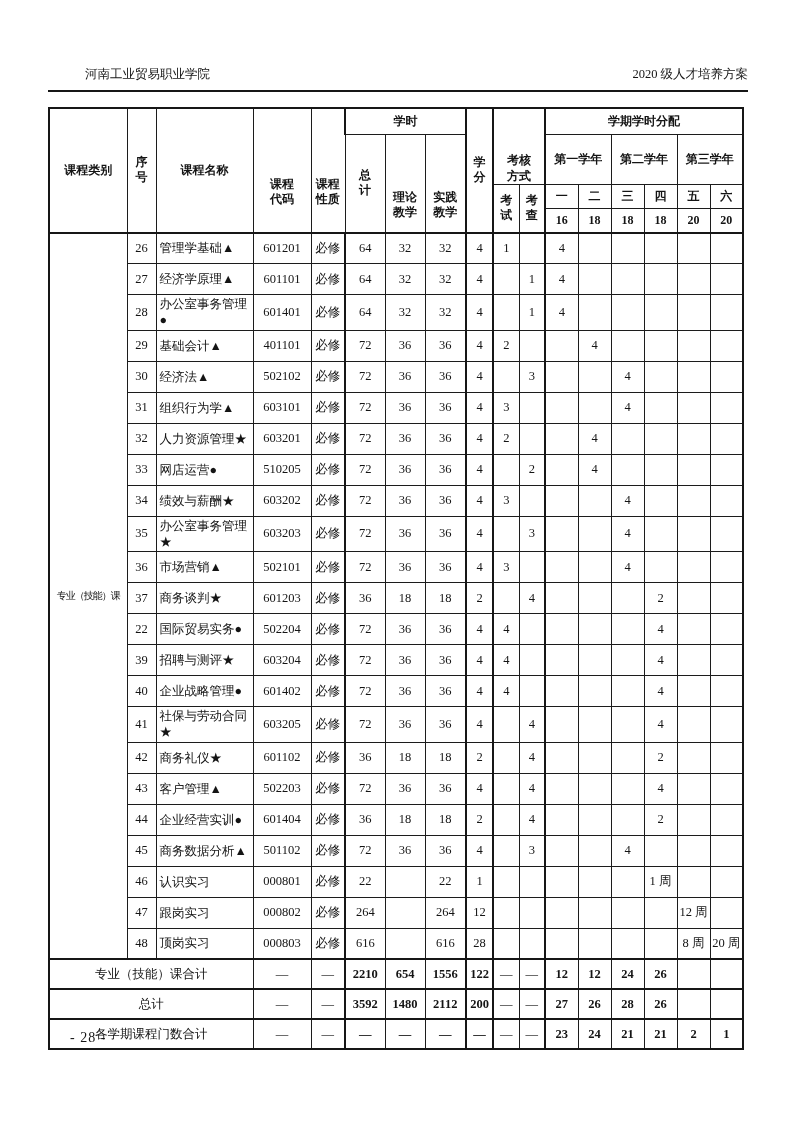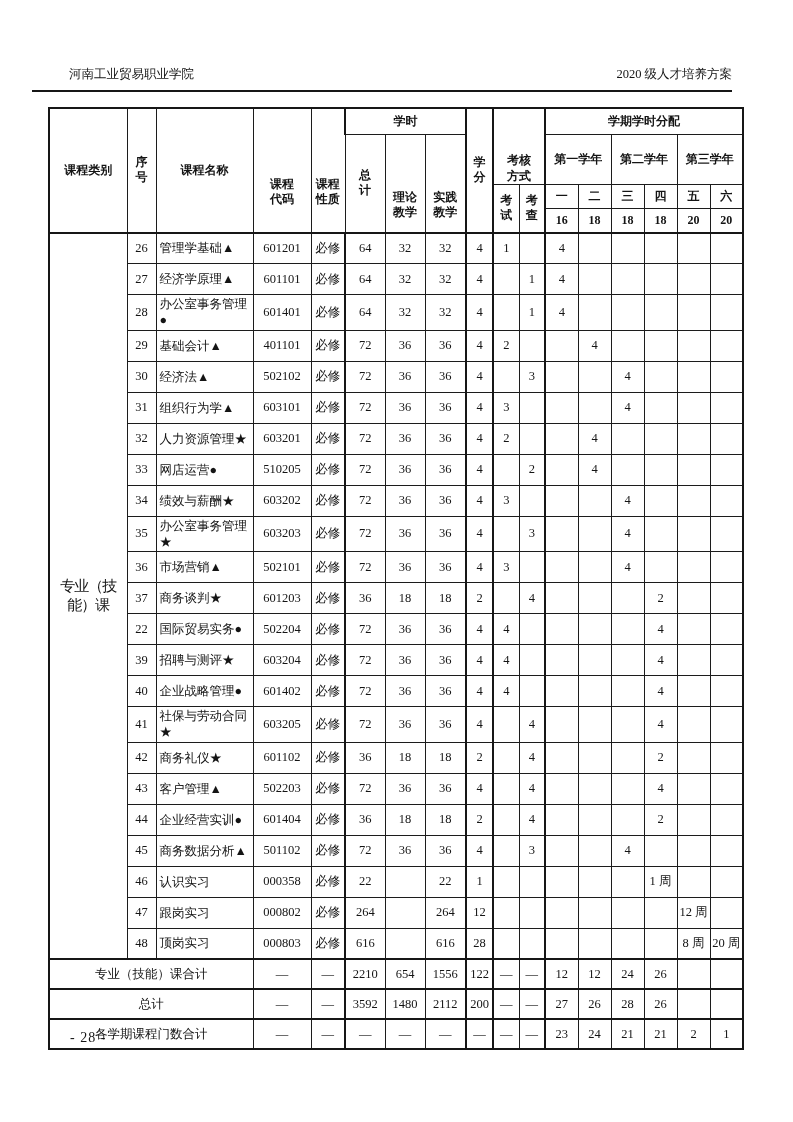--- a/index.html
+++ b/index.html
@@ -2,21 +2,21 @@
 <html><head>
 <meta charset="utf-8">
 <style>
   html,body{margin:0;padding:0;}
   body{
     width:793px;height:1122px;background:#ffffff;position:relative;
     font-family:"Liberation Serif","DejaVu Serif",serif;color:#141414;
     overflow:hidden;
   }
   .doc-header{
-    position:absolute;top:66px;left:32px;width:700px;
+    position:absolute;top:66px;left:48px;width:700px;
     display:flex;justify-content:space-between;align-items:flex-end;
     font-size:12.5px;border-bottom:2px solid #161616;padding-bottom:7px;
   }
   .doc-header .left{padding-left:37px;}
   table.curr{
     position:absolute;top:107px;left:48px;
     border-collapse:collapse;table-layout:fixed;
     border:2px solid #161616;
   }
   th,td{
@@ -25,28 +25,28 @@
     padding:0 1px;
   }
   thead th{font-weight:bold;font-size:12px;line-height:1.25;}
   thead tr.r1{height:26px;}
   thead tr.r2{height:26px;}
   thead tr.r3{height:24px;}
   thead tr.r4{height:24px;}
   tbody tr{height:31px;}
   td{font-size:12.5px;}
   td.name{text-align:left;padding:1px 3px;line-height:1.3;}
-  td.cat{font-size:15px;letter-spacing:-1px;padding:4px;}
+  td.cat{font-size:10px;letter-spacing:-1px;padding:4px;}
   .w1{display:inline-block;width:1.1em;line-height:1.3;}
   .w2{display:inline-block;width:2.2em;line-height:1.3;margin-top:44px;}
   .bl{border-left:2px solid #161616;}
   tbody tr.first td{border-top:2px solid #161616;}
   tr.footrow{height:30px;margin-left:24px;}
   tr.footrow td{border-top:2px solid #161616;}
-  tr.footrow td.b{font-weight:normal;}
+  tr.footrow td.b{font-weight:bold;}
   tr.footrow td.label{font-size:12.5px;}
   .page-number{
     position:absolute;left:70px;top:1030px;font-size:14px;letter-spacing:1px;
   }
 </style>
 </head>
 <body>
 
 <div class="doc-header">
   <span class="left">河南工业贸易职业学院</span>
@@ -470,21 +470,21 @@
     <td class="bl"></td>
     <td></td>
     <td>4</td>
     <td></td>
     <td></td>
     <td></td>
   </tr>
       <tr>
     <td>46</td>
     <td class="name">认识实习</td>
-    <td>000358</td>
+    <td>000801</td>
     <td>必修</td>
     <td class="bl">22</td>
     <td></td>
     <td>22</td>
     <td class="bl">1</td>
     <td class="bl"></td>
     <td></td>
     <td class="bl"></td>
     <td></td>
     <td></td>

